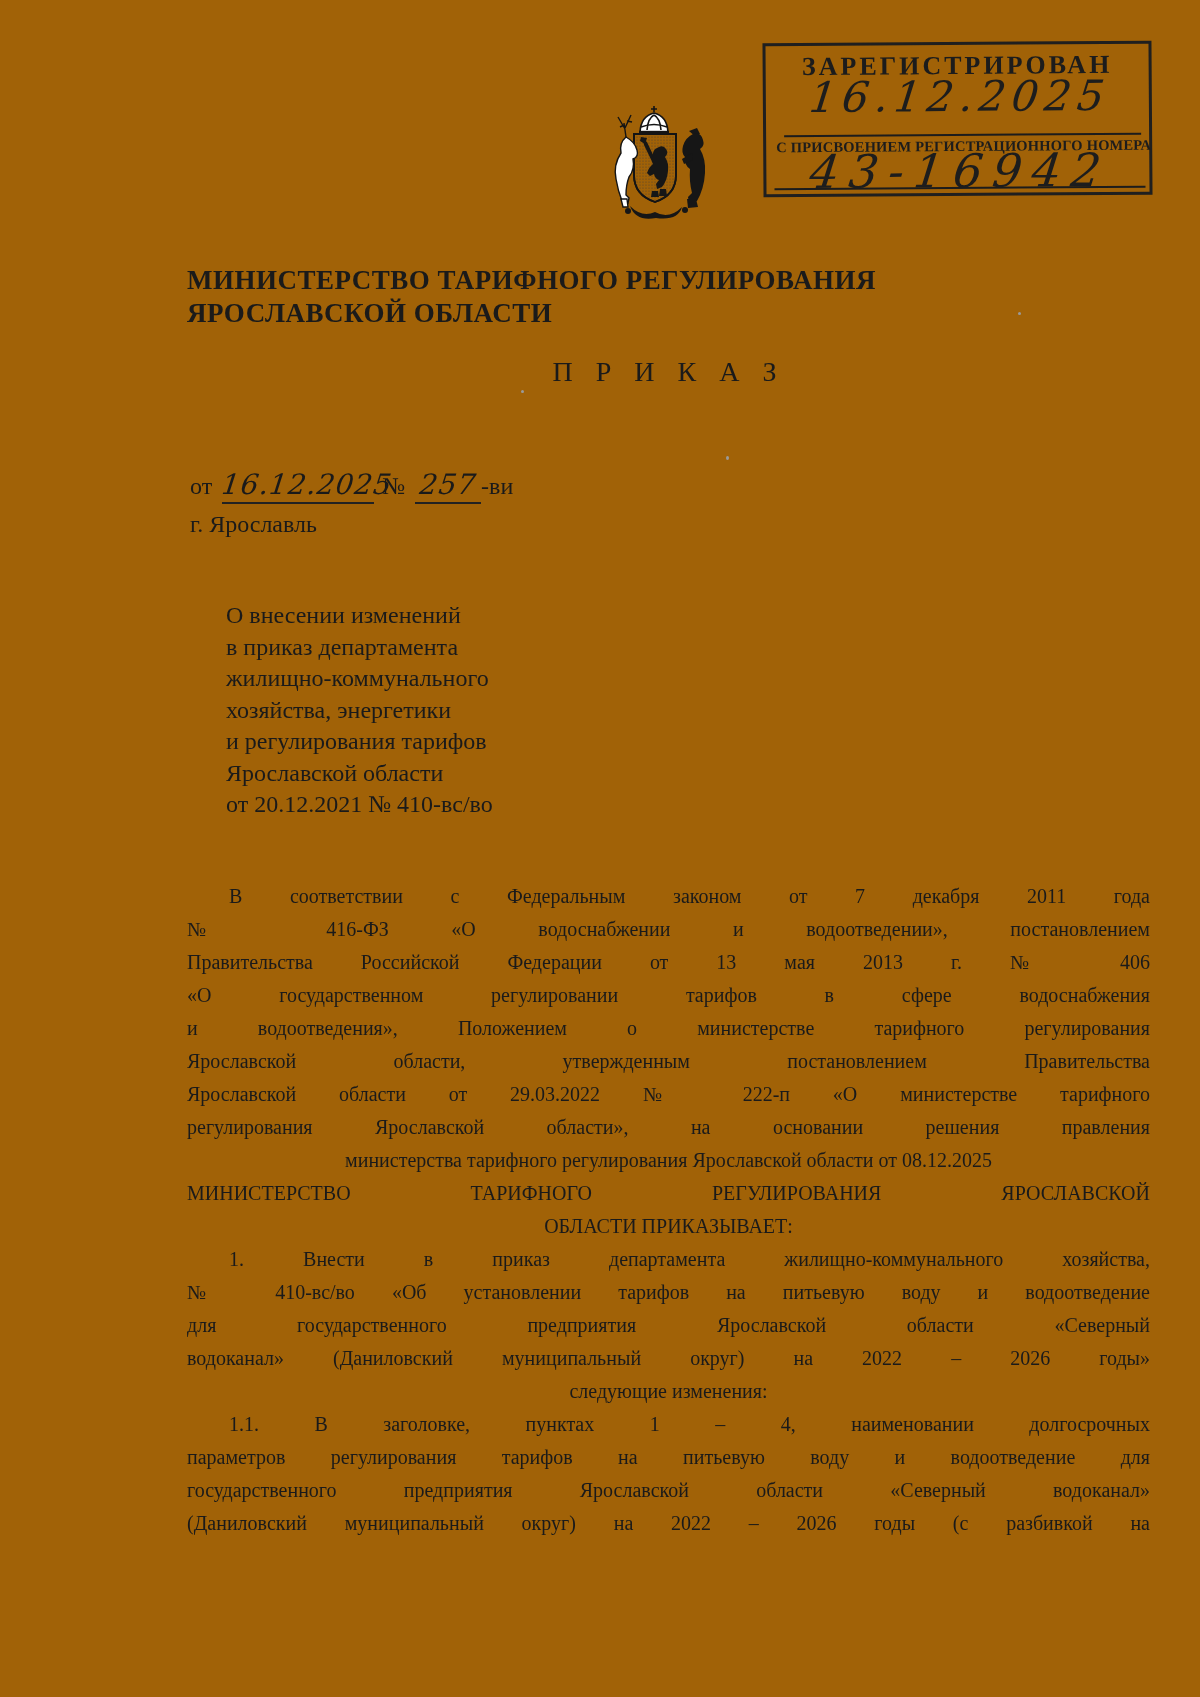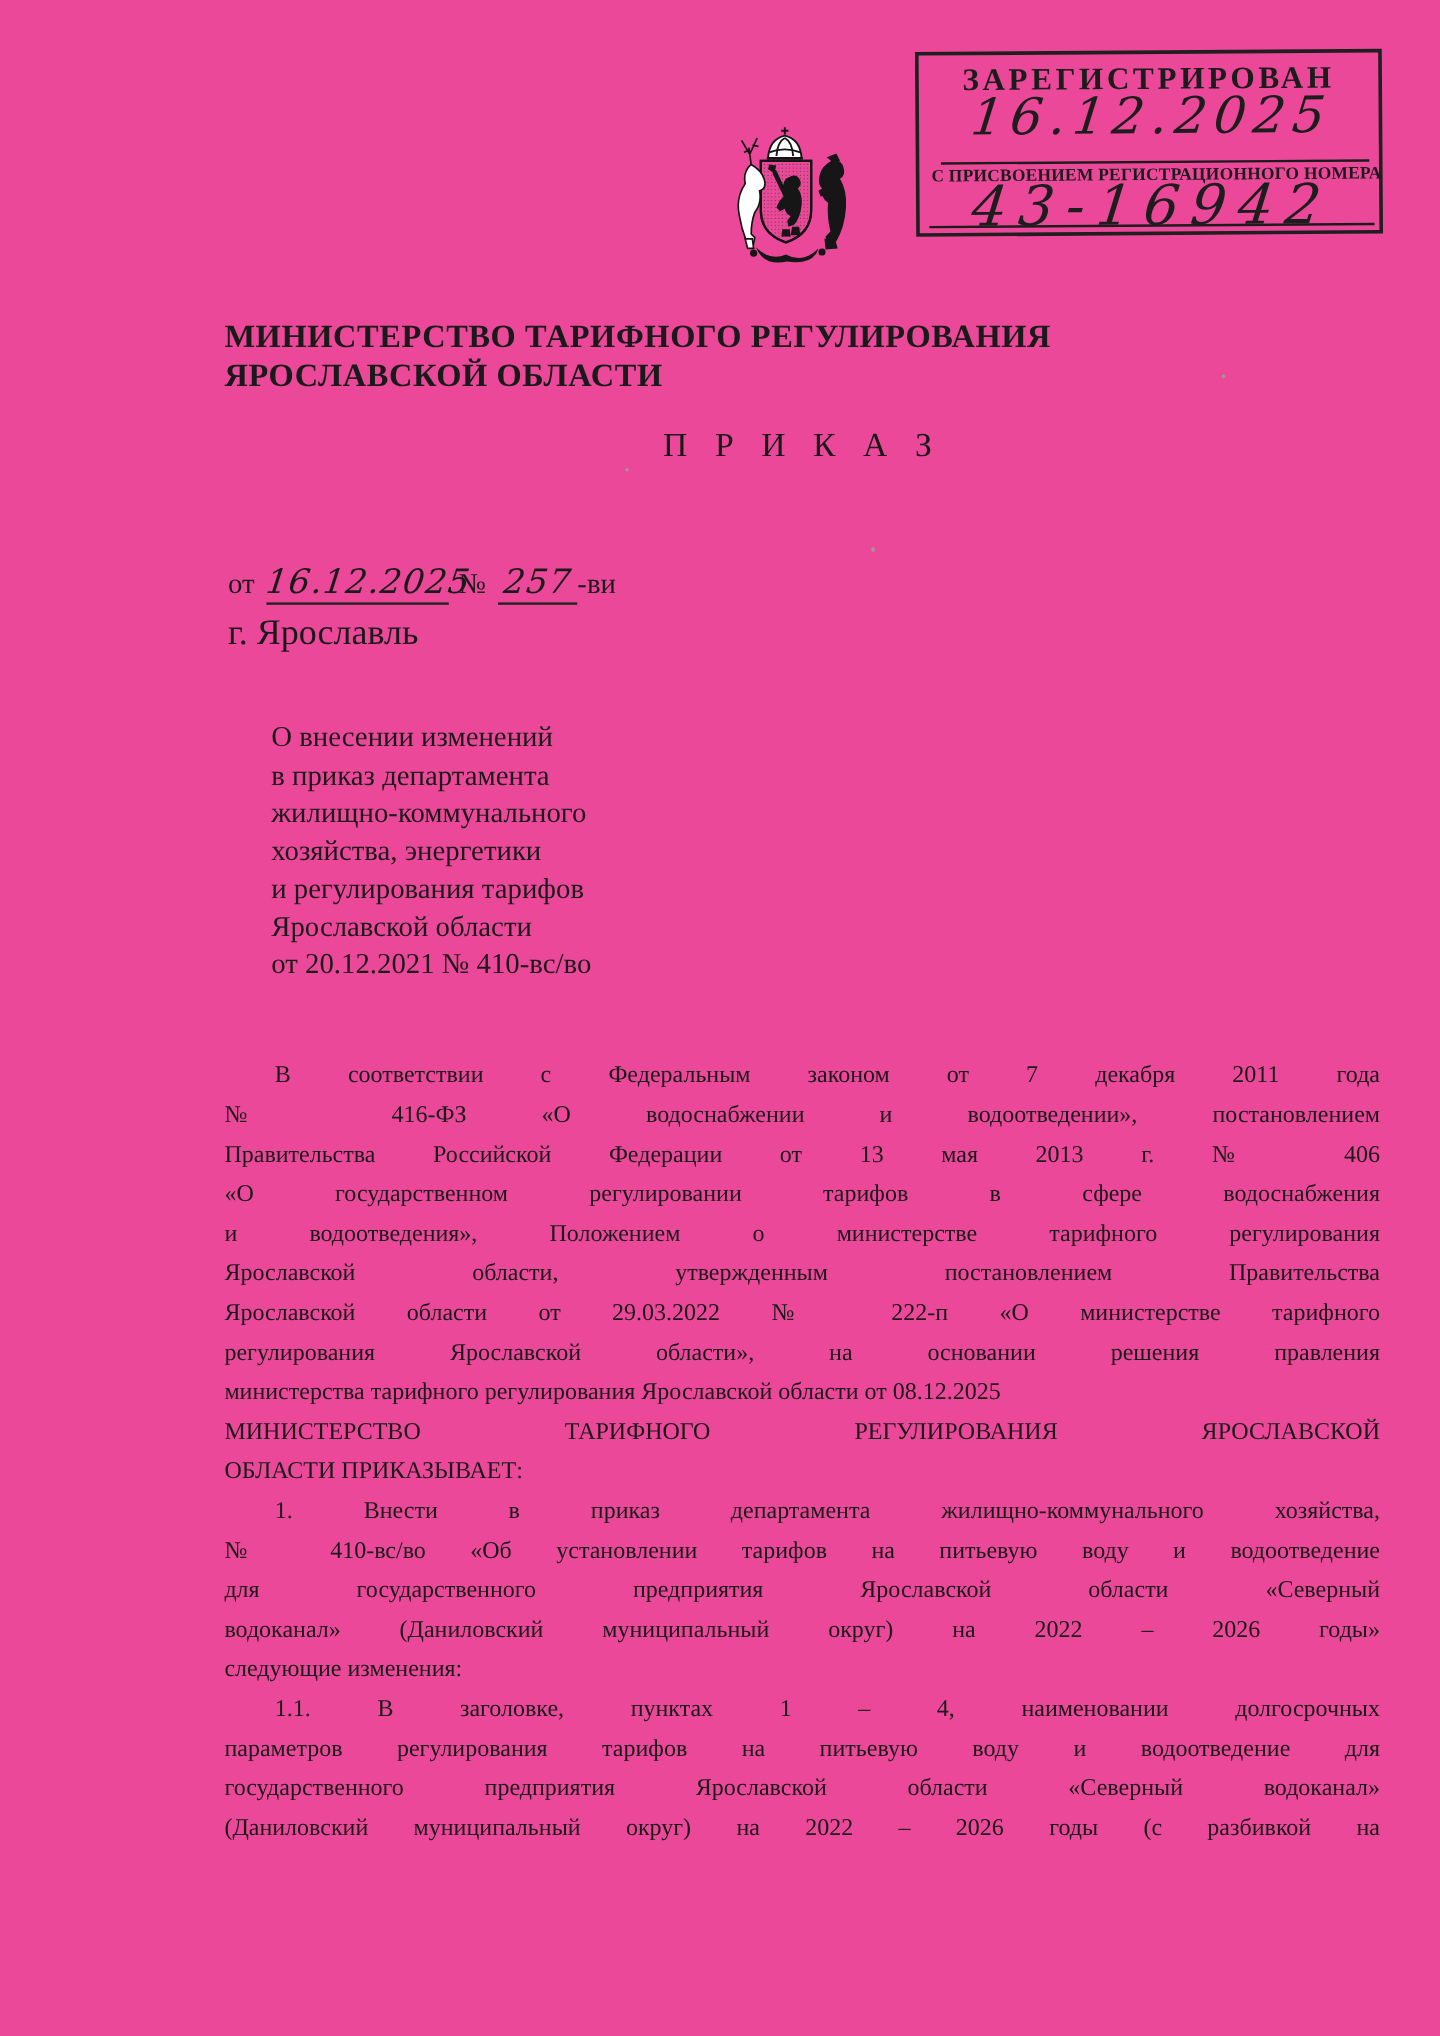--- a/index.html
+++ b/index.html
@@ -1,20 +1,20 @@
 <!DOCTYPE html>
 <html><head>
 <meta charset="utf-8">
 <style>
   html,body{margin:0;padding:0;background:#e8e8e8;}
   .page{
     position:relative;
     width:1200px;height:1697px;
     margin:0 auto;
-    background:#ec4899;
+    background:#a16207;
     font-family:"Liberation Serif", serif;
     color:#1a1a1a;
     overflow:hidden;
   }
 
   
   .stamp{
     position:absolute;left:763px;top:42px;width:389px;height:154px;
     border:3px solid #1f1f1f;box-sizing:border-box;
     transform:rotate(-0.4deg);
@@ -63,32 +63,32 @@
   .meta .field{
     display:inline-block;border-bottom:2px solid #222;text-align:center;
     vertical-align:baseline;padding-bottom:1px;
   }
   .meta .fdate{width:152px;margin:0 8px 0 10px;}
   .meta .fnum{width:66px;margin:0 0 0 10px;}
   .meta .mh{
     display:inline-block;font-family:"DejaVu Serif",serif;font-style:italic;
     font-size:28px;letter-spacing:1px;transform:skewX(-7deg);
   }
-  .city{position:absolute;left:190px;top:511px;font-size:30px;text-align:right;}
+  .city{position:absolute;left:190px;top:511px;font-size:24px;text-align:right;}
 
   
   .subject{position:absolute;left:190px;top:600px;font-size:24px;line-height:31.5px;}
   .s-line{white-space:nowrap;margin-left:36px;}
 
   
   .docbody{
     position:absolute;left:187px;top:880px;width:963px;
     font-size:20px;line-height:33px;
   }
-  .b-line{text-align:left;}
+  .b-line{text-align:center;}
   .b-line.j{text-align:justify;text-align-last:justify;-moz-text-align-last:justify;}
   .b-line.ind{text-indent:42px;}
 
   
   .speck{position:absolute;background:#9a9a9a;border-radius:50%;}
 </style>
 </head>
 <body>
 
 <div class="page">

